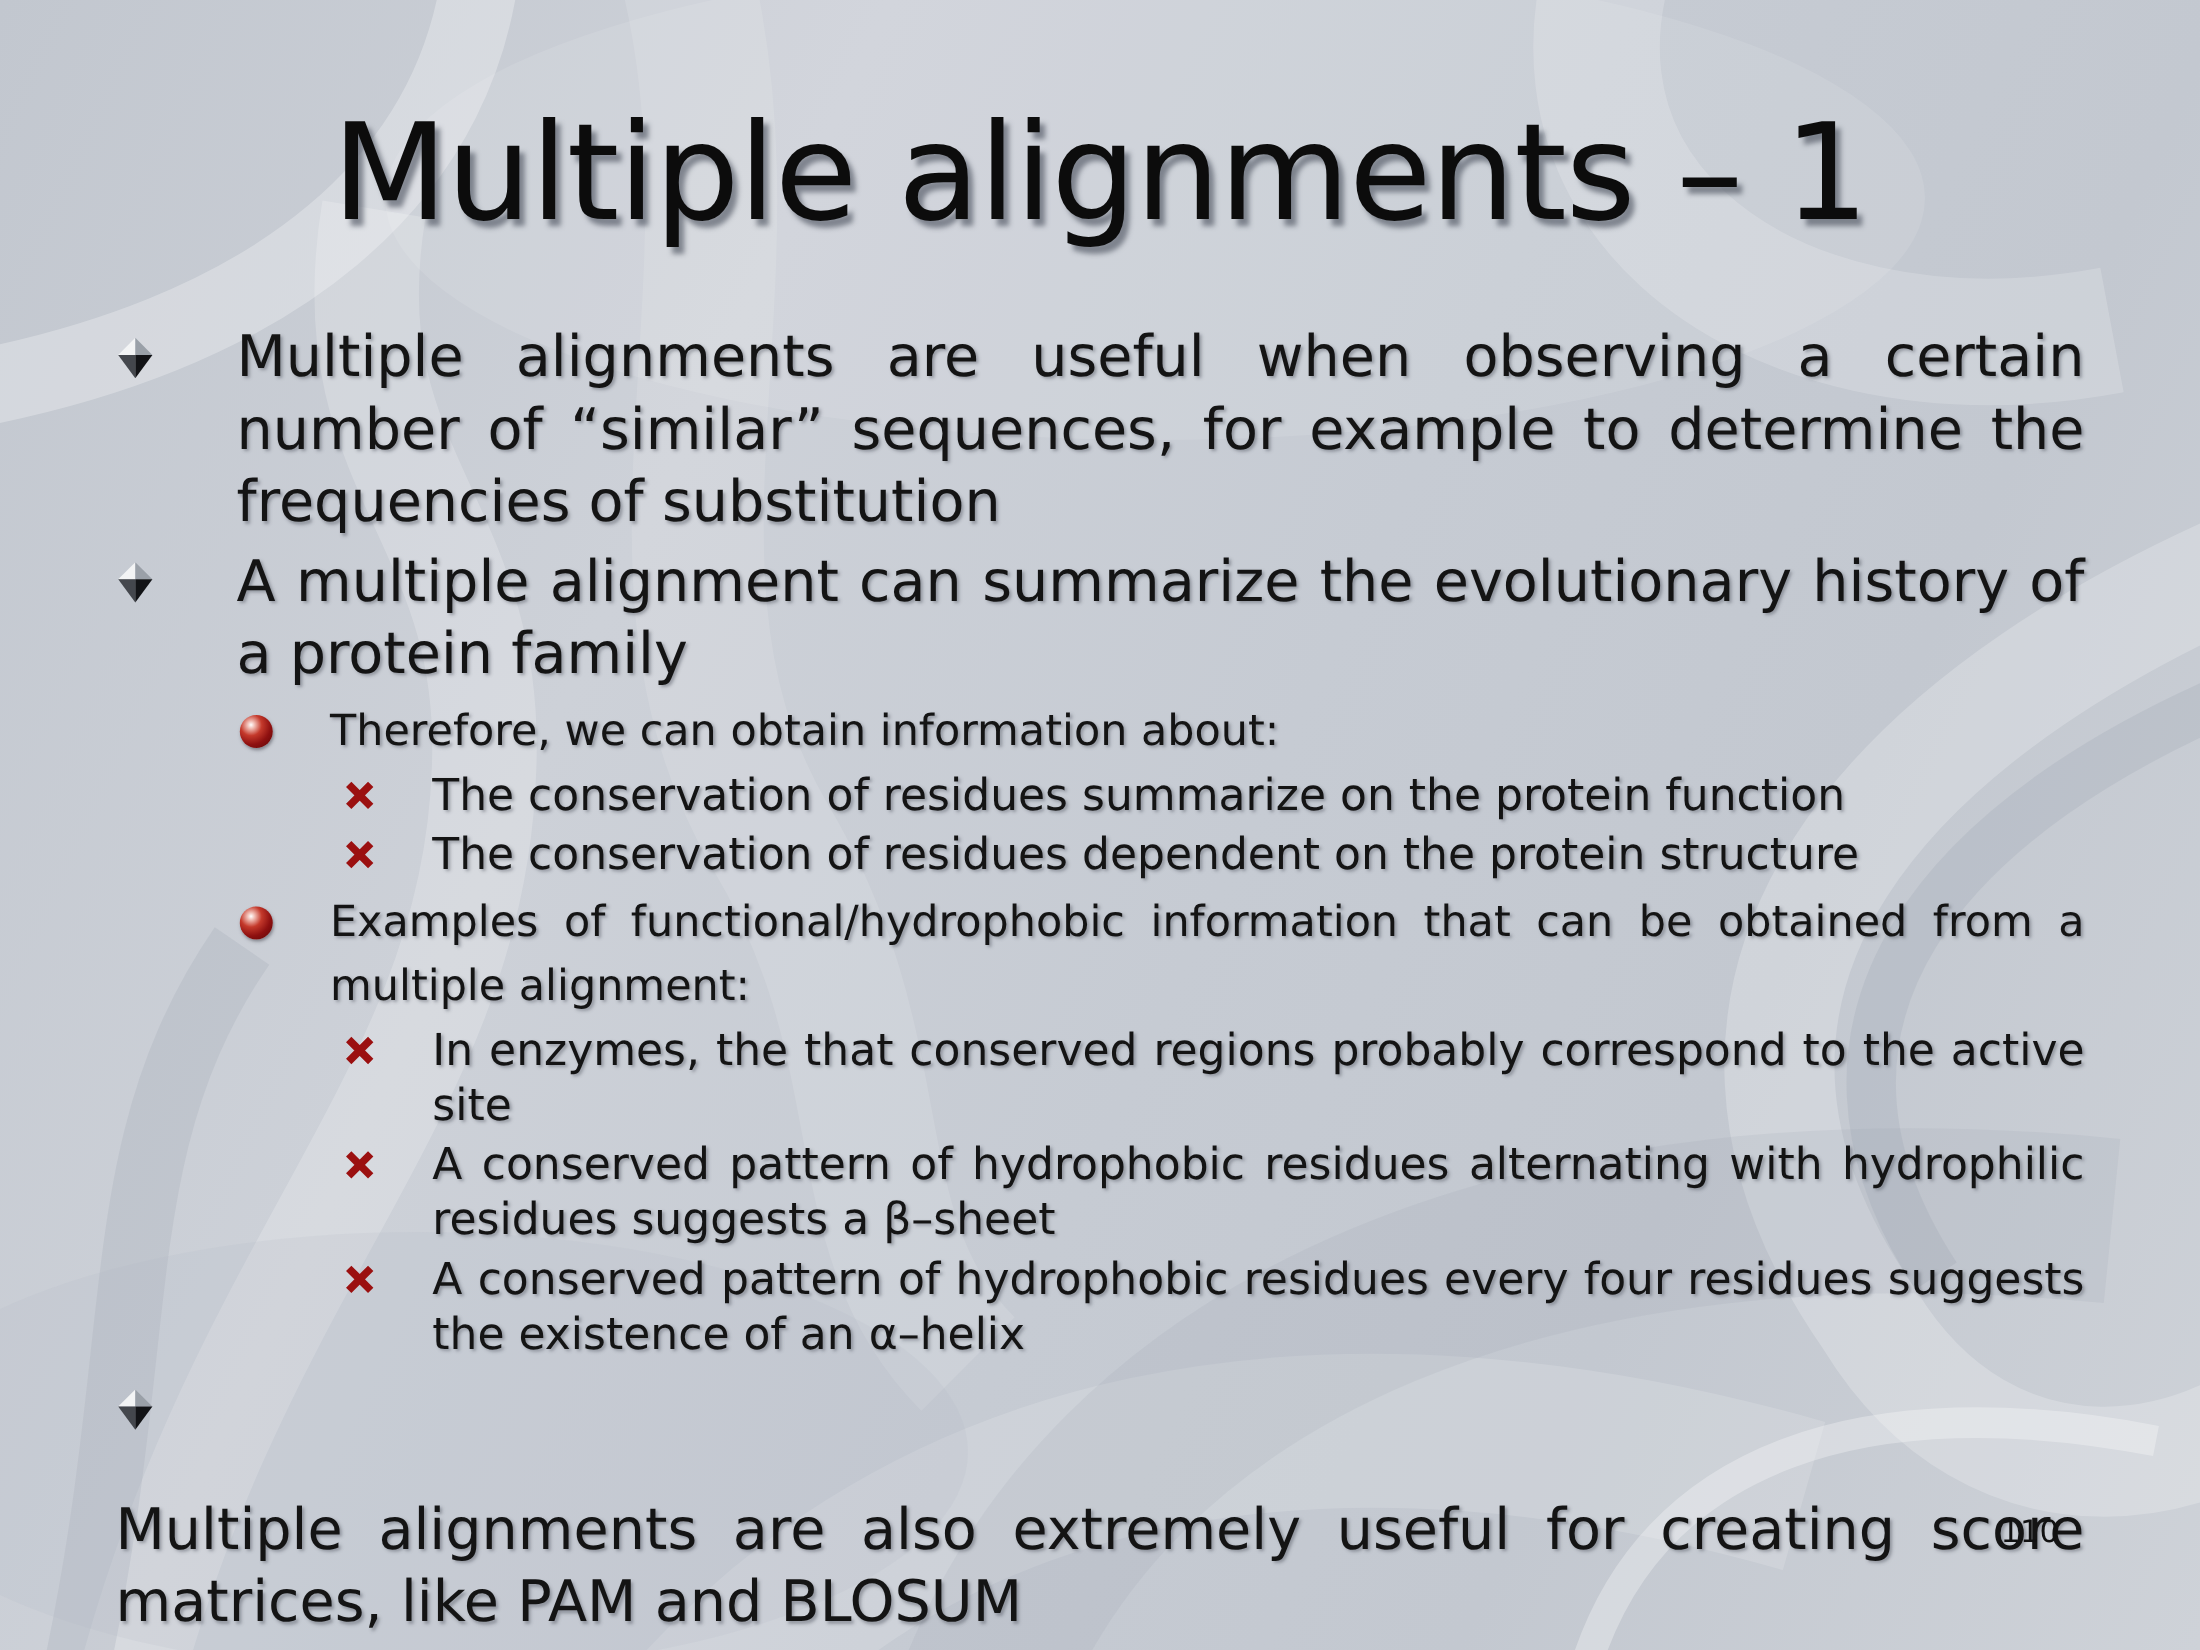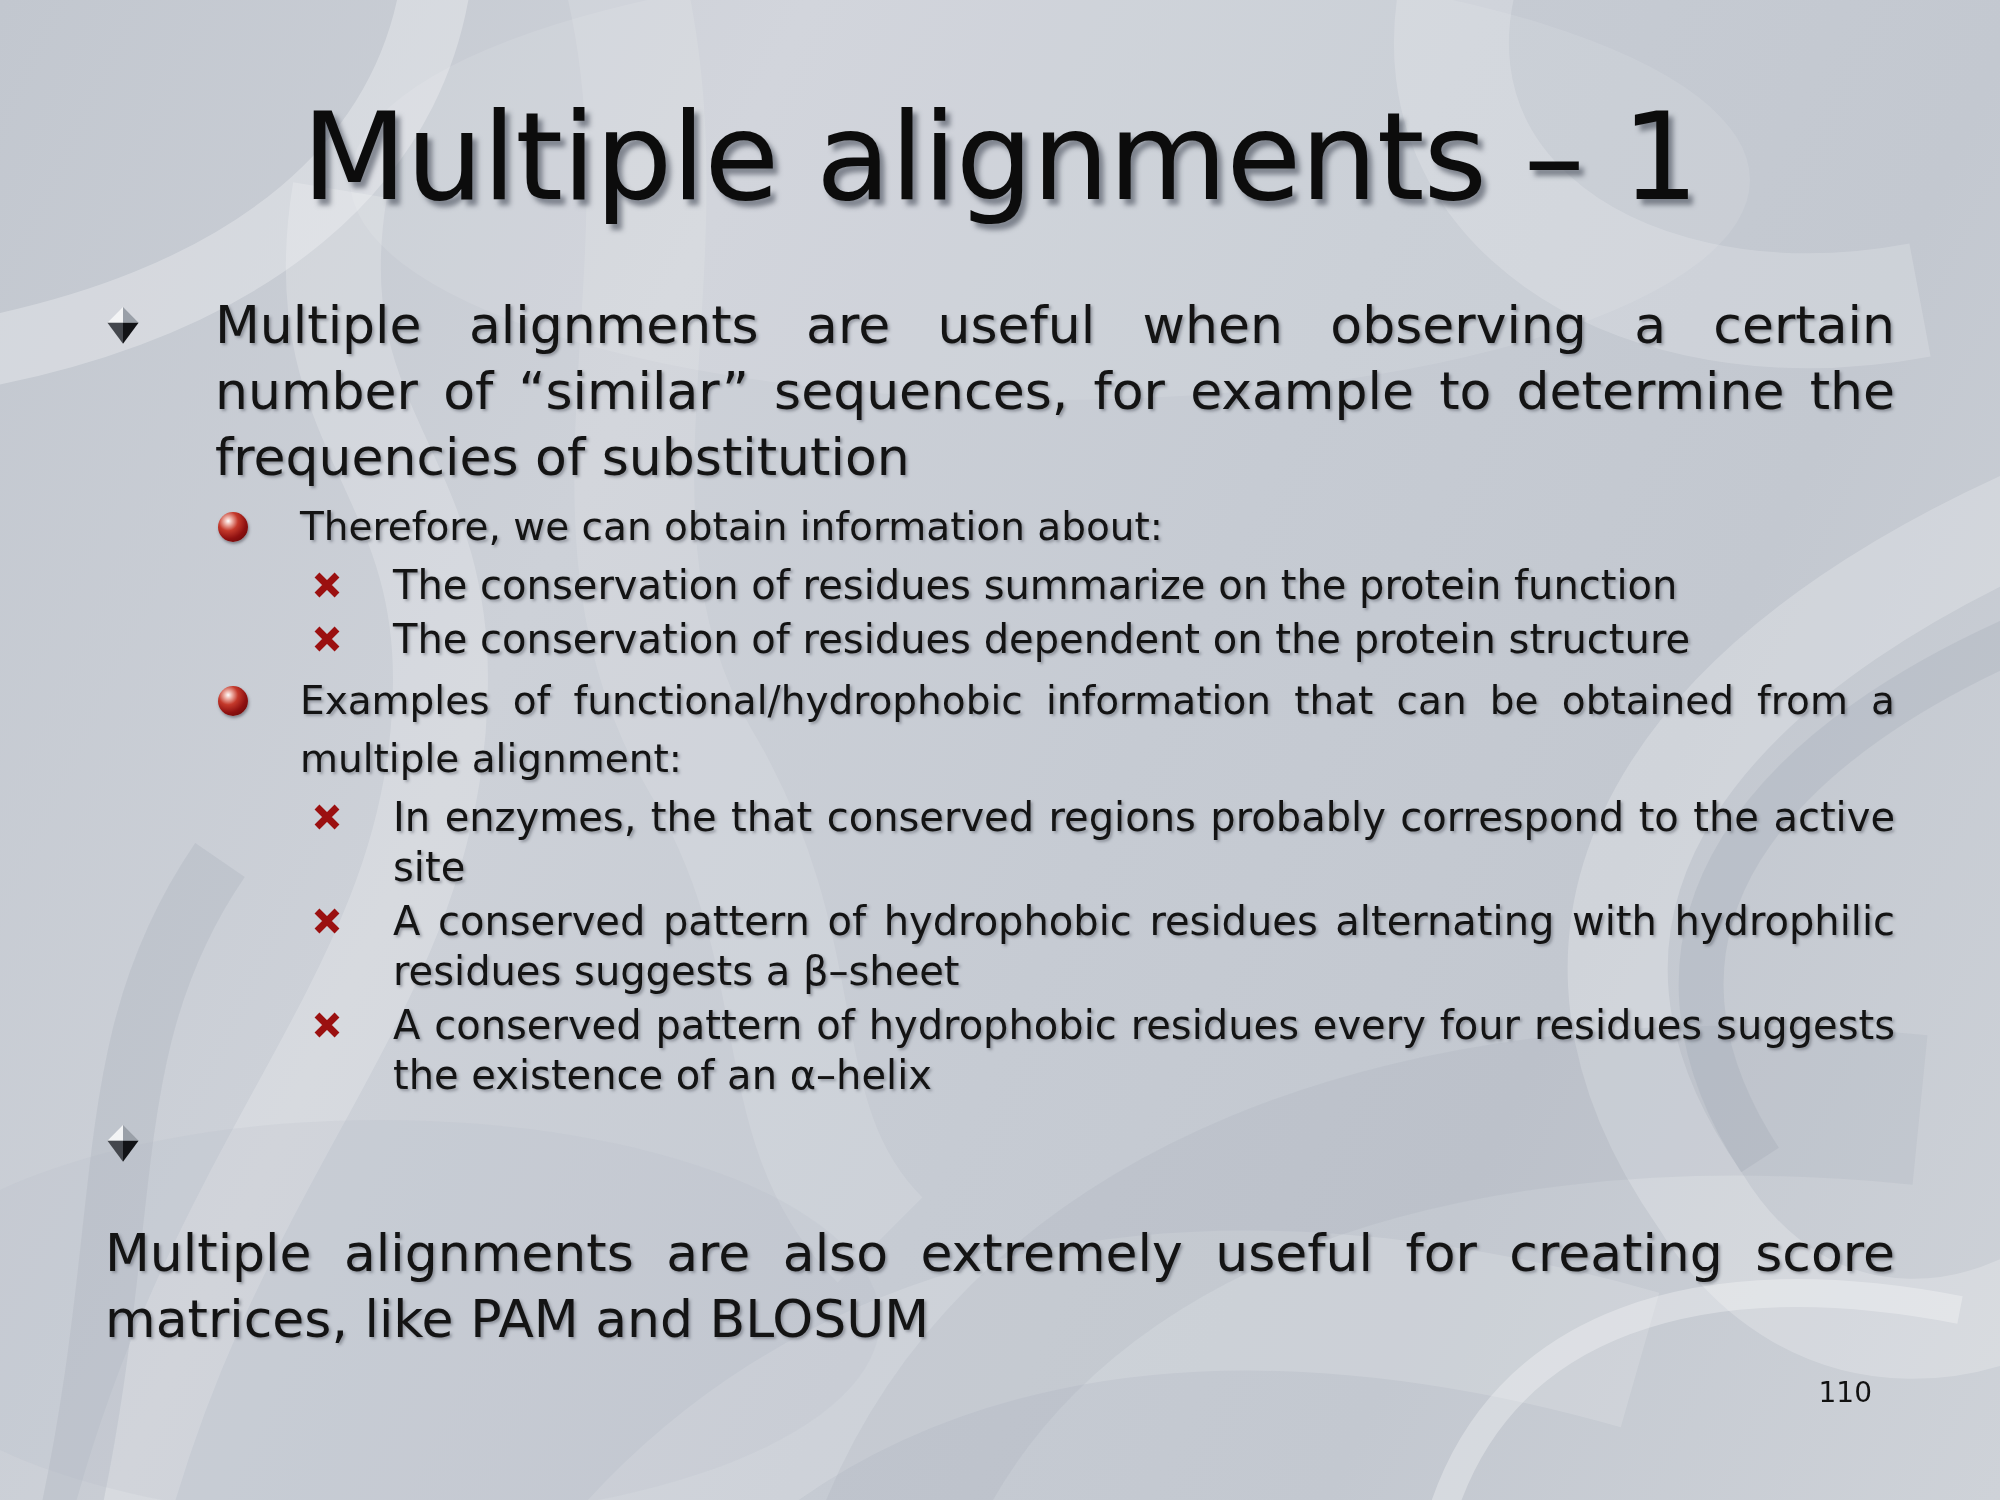--- a/index.html
+++ b/index.html
@@ -88,20 +88,31 @@
         <svg width="36" height="40" viewBox="0 0 32 36">
           <polygon points="16,1 2,15 16,15" fill="#f3f4f5"></polygon>
           <polygon points="16,1 30,15 16,15" fill="#9aa0a8"></polygon>
           <polygon points="2,15 16,34 16,15" fill="#44474d"></polygon>
           <polygon points="30,15 16,34 16,15" fill="#121316"></polygon>
         </svg>
       </span>
       <p class="txt">Multiple alignments are useful when observing a certain number of “similar” sequences, for example to determine the frequencies of substitution</p>
     </li>
 
+    <li class="b l1">
+      <span class="mk">
+        <svg width="36" height="40" viewBox="0 0 32 36">
+          <polygon points="16,1 2,15 16,15" fill="#f3f4f5"></polygon>
+          <polygon points="16,1 30,15 16,15" fill="#9aa0a8"></polygon>
+          <polygon points="2,15 16,34 16,15" fill="#44474d"></polygon>
+          <polygon points="30,15 16,34 16,15" fill="#121316"></polygon>
+        </svg>
+      </span>
+      <p class="txt">A multiple alignment can summarize the evolutionary history of a protein family</p>
+    </li>
 
     <li class="b l2">
       <span class="mk">
           <span class="bead"></span>
         </span>
       <p class="txt">Therefore, we can obtain information about:</p>
     </li>
 
     <li class="b l3">
       <span class="mk">

